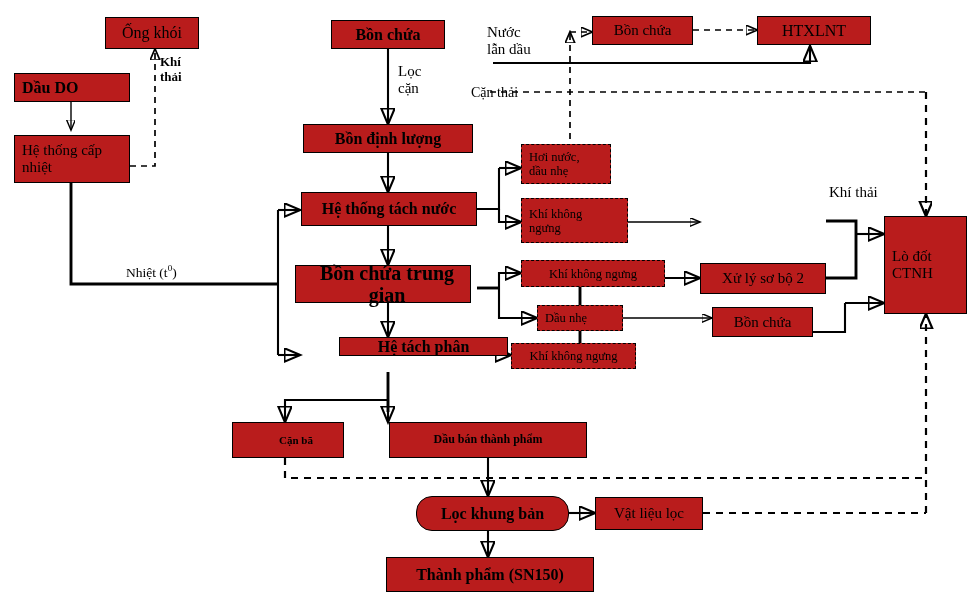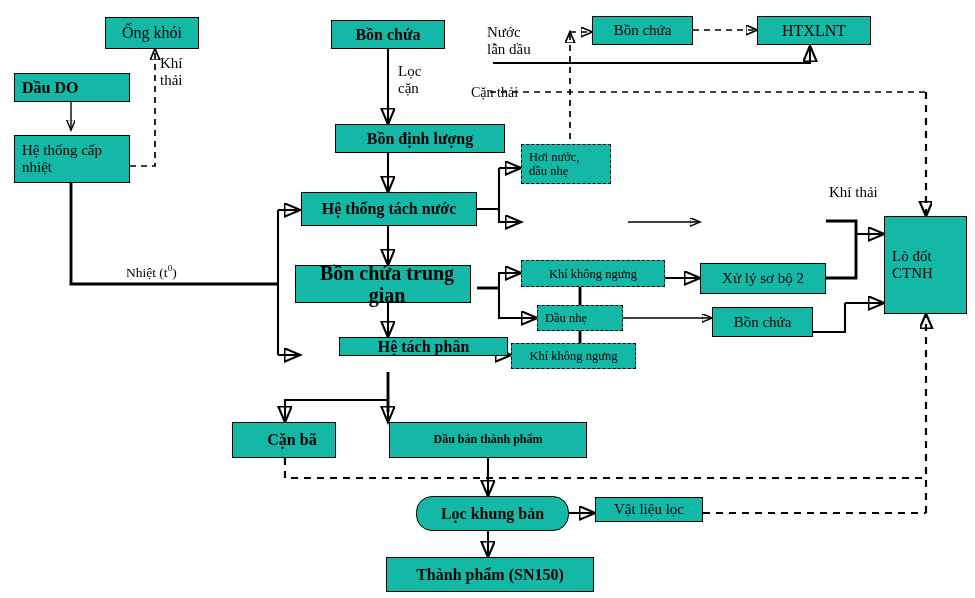--- a/index.html
+++ b/index.html
@@ -11,21 +11,21 @@
     overflow:hidden;
   }
   .node{
     position:absolute;
     box-sizing:border-box;
     display:flex;
     align-items:center;
     justify-content:center;
     text-align:center;
     color:#000;
-    background:#14b8a6;
+    background:#b91c1c;
     line-height:1.12;
     white-space:pre-line;
     z-index:3;
   }
   .solid{border:1.4px solid #000;}
   .dashed{border:1.4px dashed #000;}
   .bold{font-weight:bold;}
   .leftal{justify-content:flex-start;padding-left:7px;text-align:left;}
   .lbl{
     position:absolute;
@@ -148,41 +148,45 @@
 
   <div class="node solid leftal" style="left:14px;top:135px;width:116px;height:48px;font-size:15px;">
     <span>Hệ thống cấp
 nhiệt</span>
   </div>
 
   <div class="node solid bold" style="left:331px;top:20px;width:114px;height:29px;font-size:16px;">
     <span>Bồn chứa</span>
   </div>
 
-  <div class="node solid bold" style="left:303px;top:124px;width:170px;height:29px;font-size:16px;margin-left:32px;">
+  <div class="node solid bold" style="left:303px;top:124px;width:170px;height:29px;font-size:16px;">
     <span>Bồn định lượng</span>
   </div>
 
   <div class="node solid" style="left:592px;top:16px;width:101px;height:29px;font-size:15px;">
     <span>Bồn chứa</span>
   </div>
 
   <div class="node solid" style="left:757px;top:16px;width:114px;height:29px;font-size:16px;">
     <span>HTXLNT</span>
   </div>
 
   <div class="node solid bold" style="left:301px;top:192px;width:176px;height:34px;font-size:16px;">
     <span>Hệ thống tách nước</span>
   </div>
 
   <div class="node dashed leftal" style="left:521px;top:144px;width:90px;height:40px;font-size:12.5px;">
     <span>Hơi nước,
 dầu nhẹ</span>
   </div>
 
+  <div class="node dashed leftal" style="left:521px;top:198px;width:107px;height:45px;font-size:12.5px;">
+    <span>Khí không
+ngưng</span>
+  </div>
 
 
   <div class="node solid leftal" style="left:884px;top:216px;width:83px;height:98px;font-size:15px;">
     <span>Lò đốt
 CTNH</span>
   </div>
 
   <div class="node solid bold" style="left:295px;top:265px;width:176px;height:38px;font-size:20px;padding-left:8px;">
     <span>Bồn chứa trung gian</span>
   </div>
@@ -204,41 +208,41 @@
   </div>
 
   <div class="node solid bold" style="left:308px;top:337px;width:169px;height:19px;font-size:16px;margin-left:31px;">
     <span>Hệ tách phân</span>
   </div>
 
   <div class="node dashed" style="left:511px;top:343px;width:125px;height:26px;font-size:12.5px;">
     <span>Khí không ngưng</span>
   </div>
 
-  <div class="node solid bold" style="left:232px;top:422px;width:104px;height:36px;font-size:16px;padding-left:16px;">
+  <div class="node solid bold" style="left:232px;top:422px;width:112px;height:36px;font-size:11px;padding-left:16px;">
     <span>Cặn bã</span>
   </div>
 
   <div class="node solid bold" style="left:389px;top:422px;width:198px;height:36px;font-size:12px;">
     <span>Dầu bán thành phẩm</span>
   </div>
 
   <div class="node solid bold" style="left:416px;top:496px;width:153px;height:35px;font-size:16px;border-radius:16px;">
     <span>Lọc khung bản</span>
   </div>
 
-  <div class="node solid" style="left:595px;top:497px;width:108px;height:25px;font-size:15px;">
+  <div class="node solid" style="left:595px;top:497px;width:108px;height:33px;font-size:15px;">
     <span>Vật liệu lọc</span>
   </div>
 
   <div class="node solid bold" style="left:386px;top:557px;width:208px;height:35px;font-size:16px;">
     <span>Thành phẩm (SN150)</span>
   </div>
 
-  <div class="lbl" style="left:160px;top:55px;width:46px;font-size:15px;text-align:left;">Khí
+  <div class="lbl" style="left:160px;top:55px;width:46px;font-size:13px;text-align:left;font-weight:bold;">Khí
 thải</div>
 
   <div class="lbl" style="left:398px;top:63px;width:46px;font-size:15px;text-align:left;">Lọc
 cặn</div>
 
   <div class="lbl" style="left:487px;top:24px;width:66px;font-size:15px;text-align:left;">Nước
 lẫn dầu</div>
 
   <div class="lbl" style="left:471px;top:85px;width:70px;font-size:14px;text-align:left;">Cặn thải</div>
 

